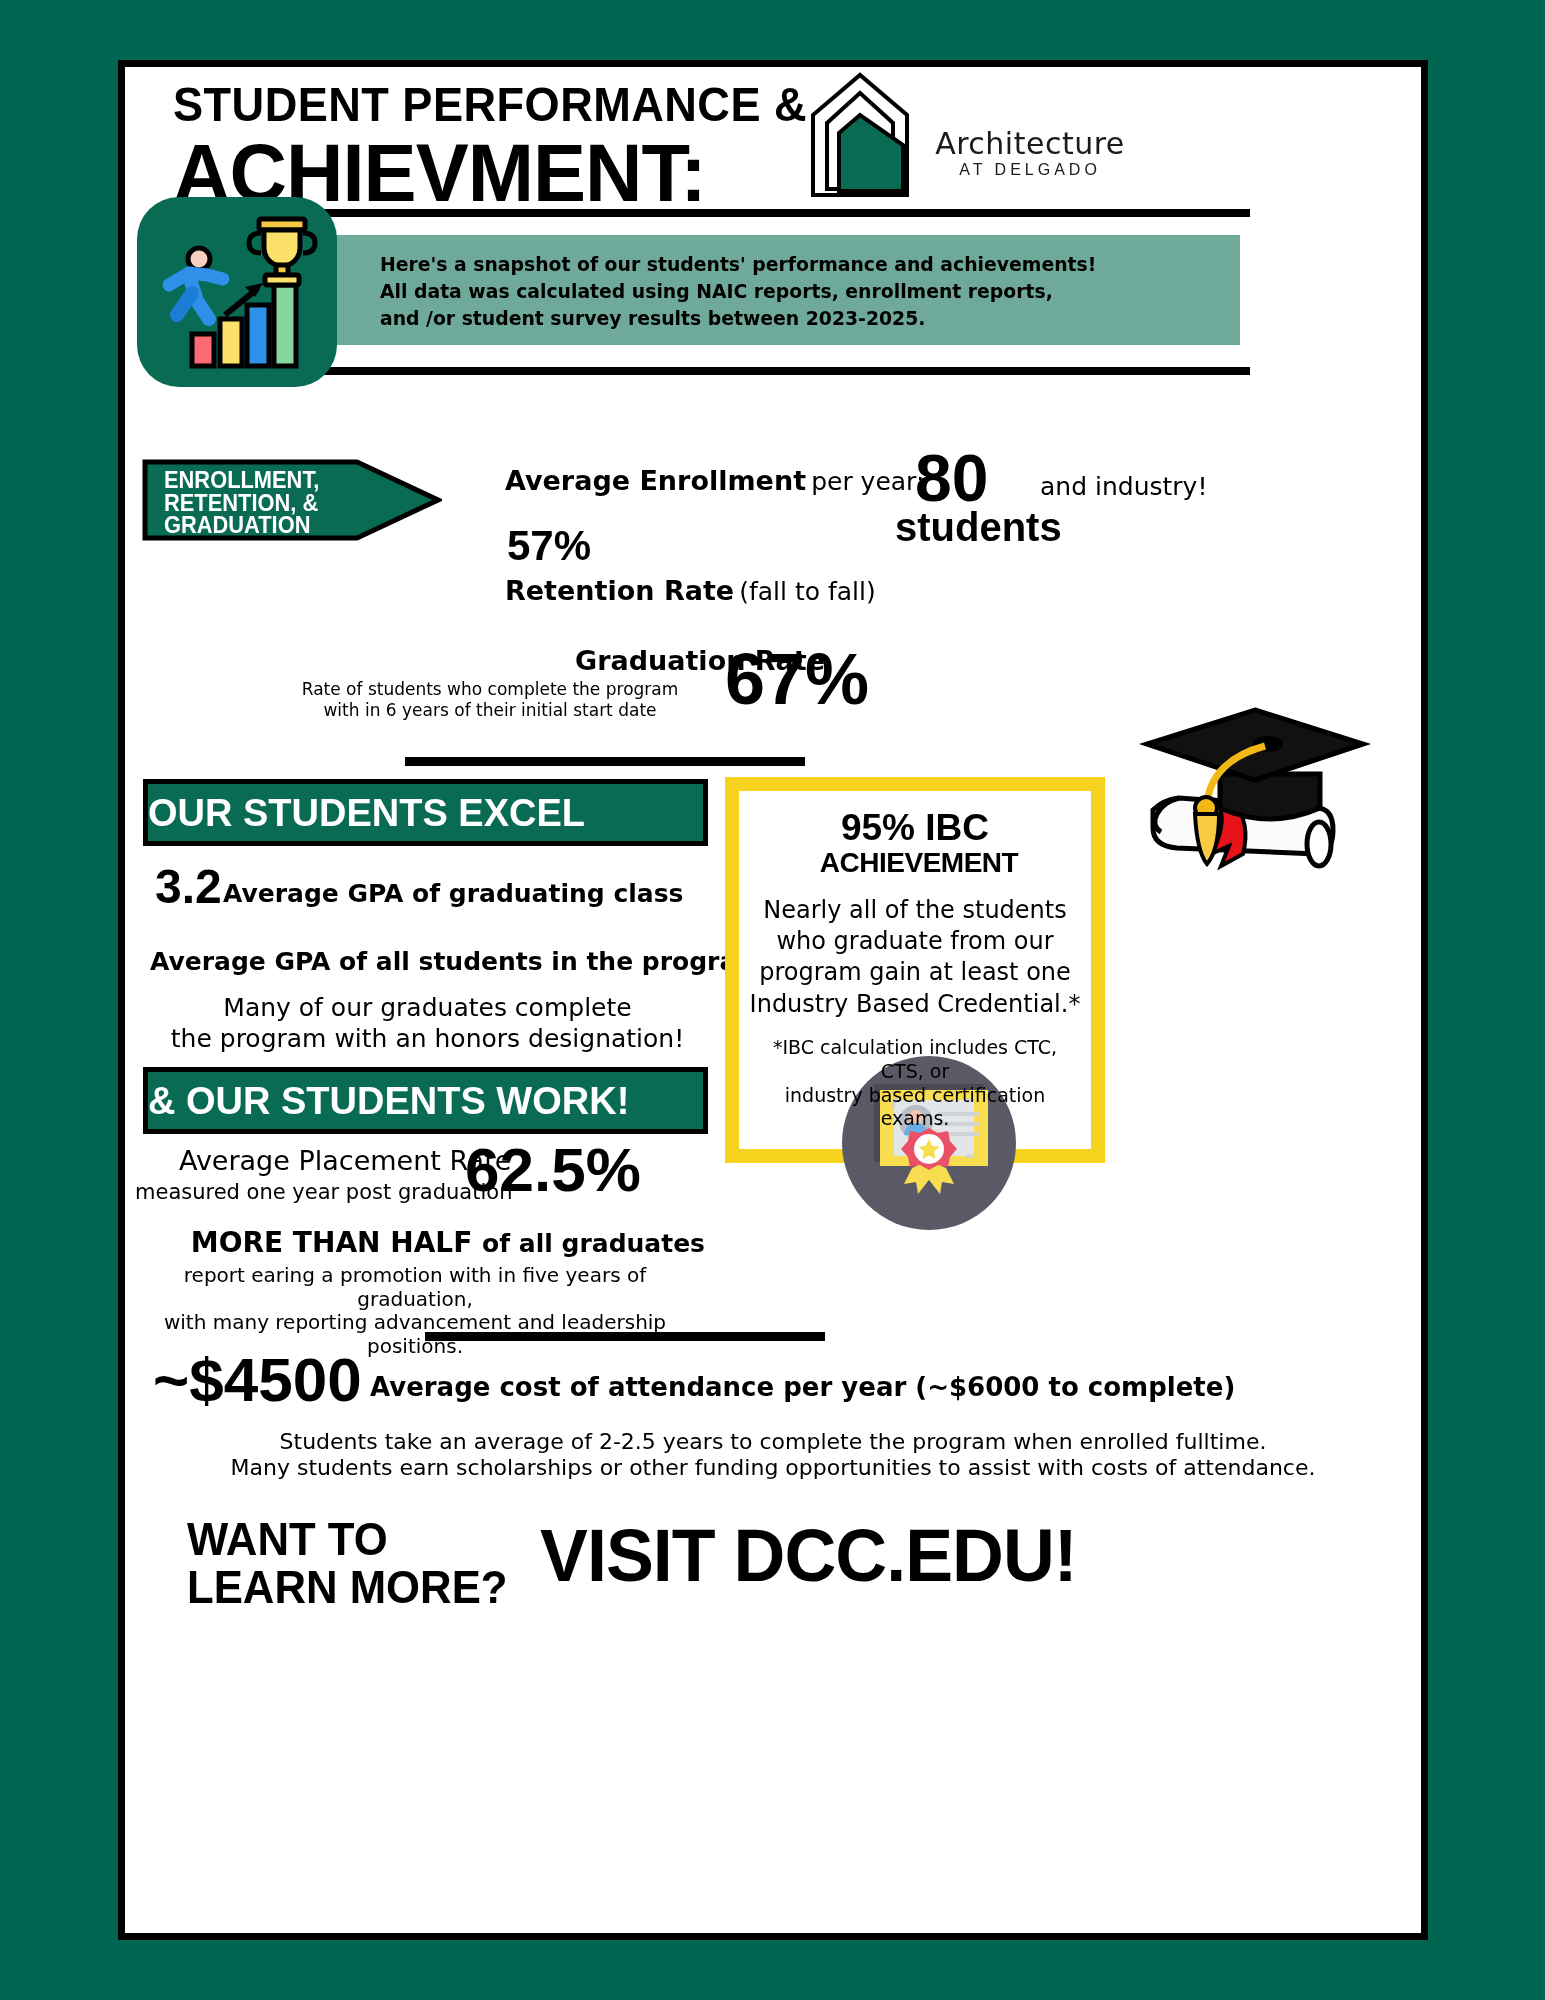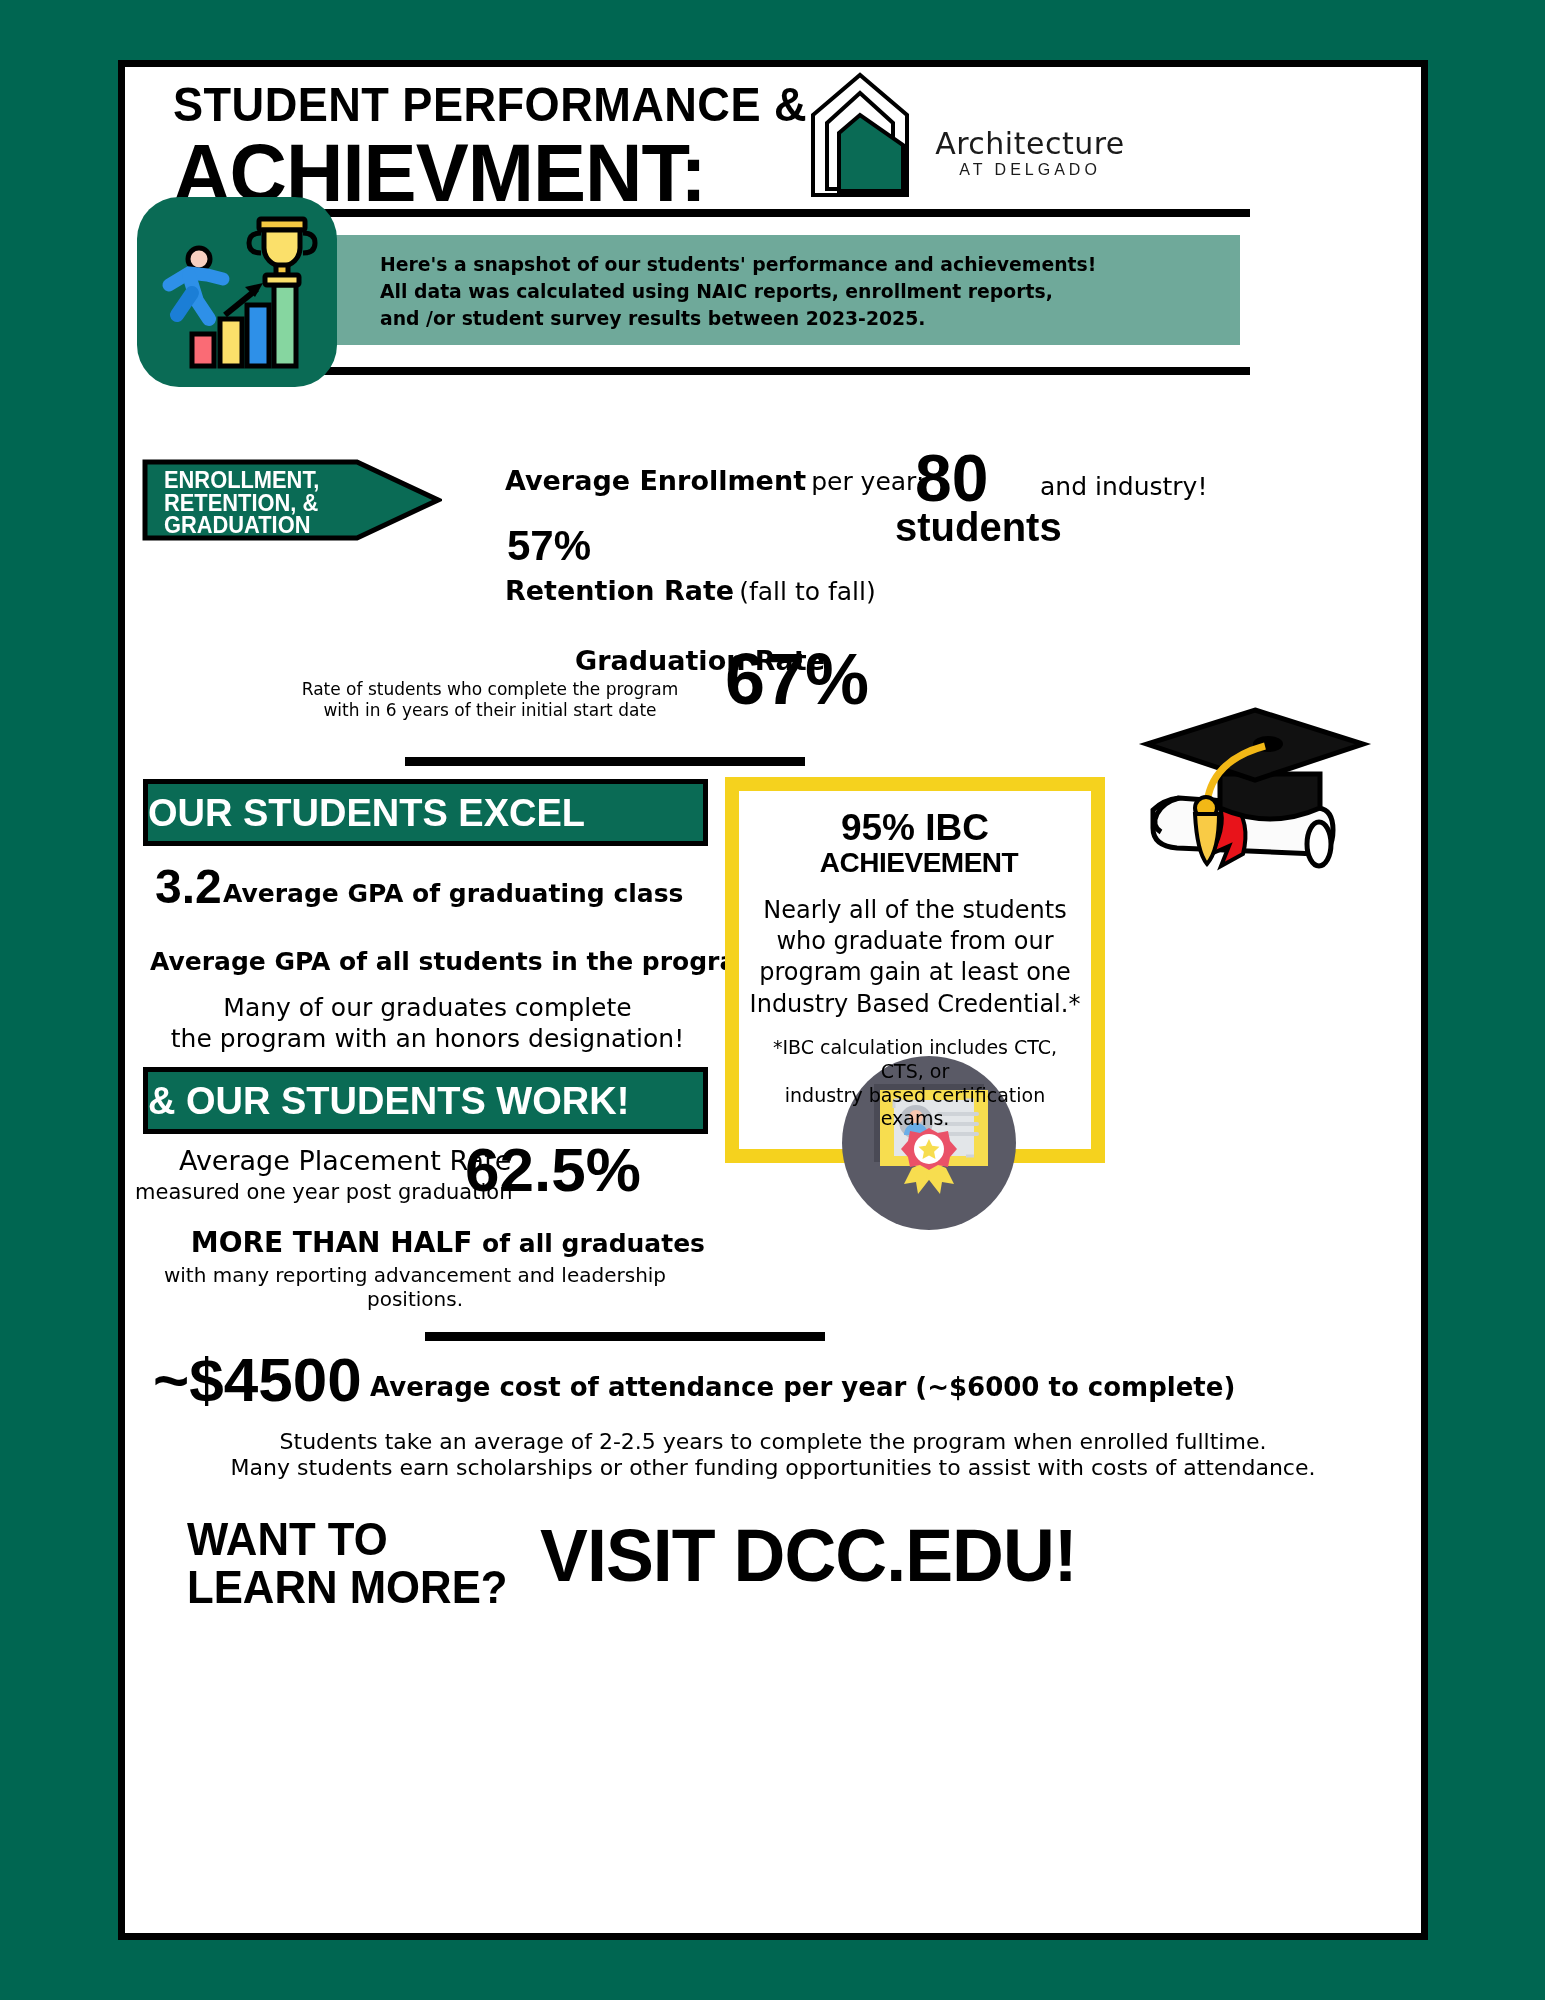--- a/index.html
+++ b/index.html
@@ -395,20 +395,21 @@
     <span>&amp; OUR STUDENTS WORK!</span>
   </div>
   <div class="plc-lbl">Average Placement Rate</div>
   <div class="plc-sub">measured one year post graduation</div>
   <div class="pct625">62.5%</div>
   <div class="morehalf">
     <span>MORE THAN HALF</span>
     <span class="small">of all graduates</span>
   </div>
   <div class="promo">
+    <div>report earing a promotion with in five years of graduation,</div>
     <div>with many reporting advancement and leadership positions.</div>
   </div>
 
   <div class="ibc-box">
     <div class="ibc-head">95% IBC</div>
     <div class="ibc-sub">ACHIEVEMENT</div>
     <div class="ibc-body">
       <div>Nearly all of the students</div>
       <div>who graduate from our</div>
       <div>program gain at least one</div>

